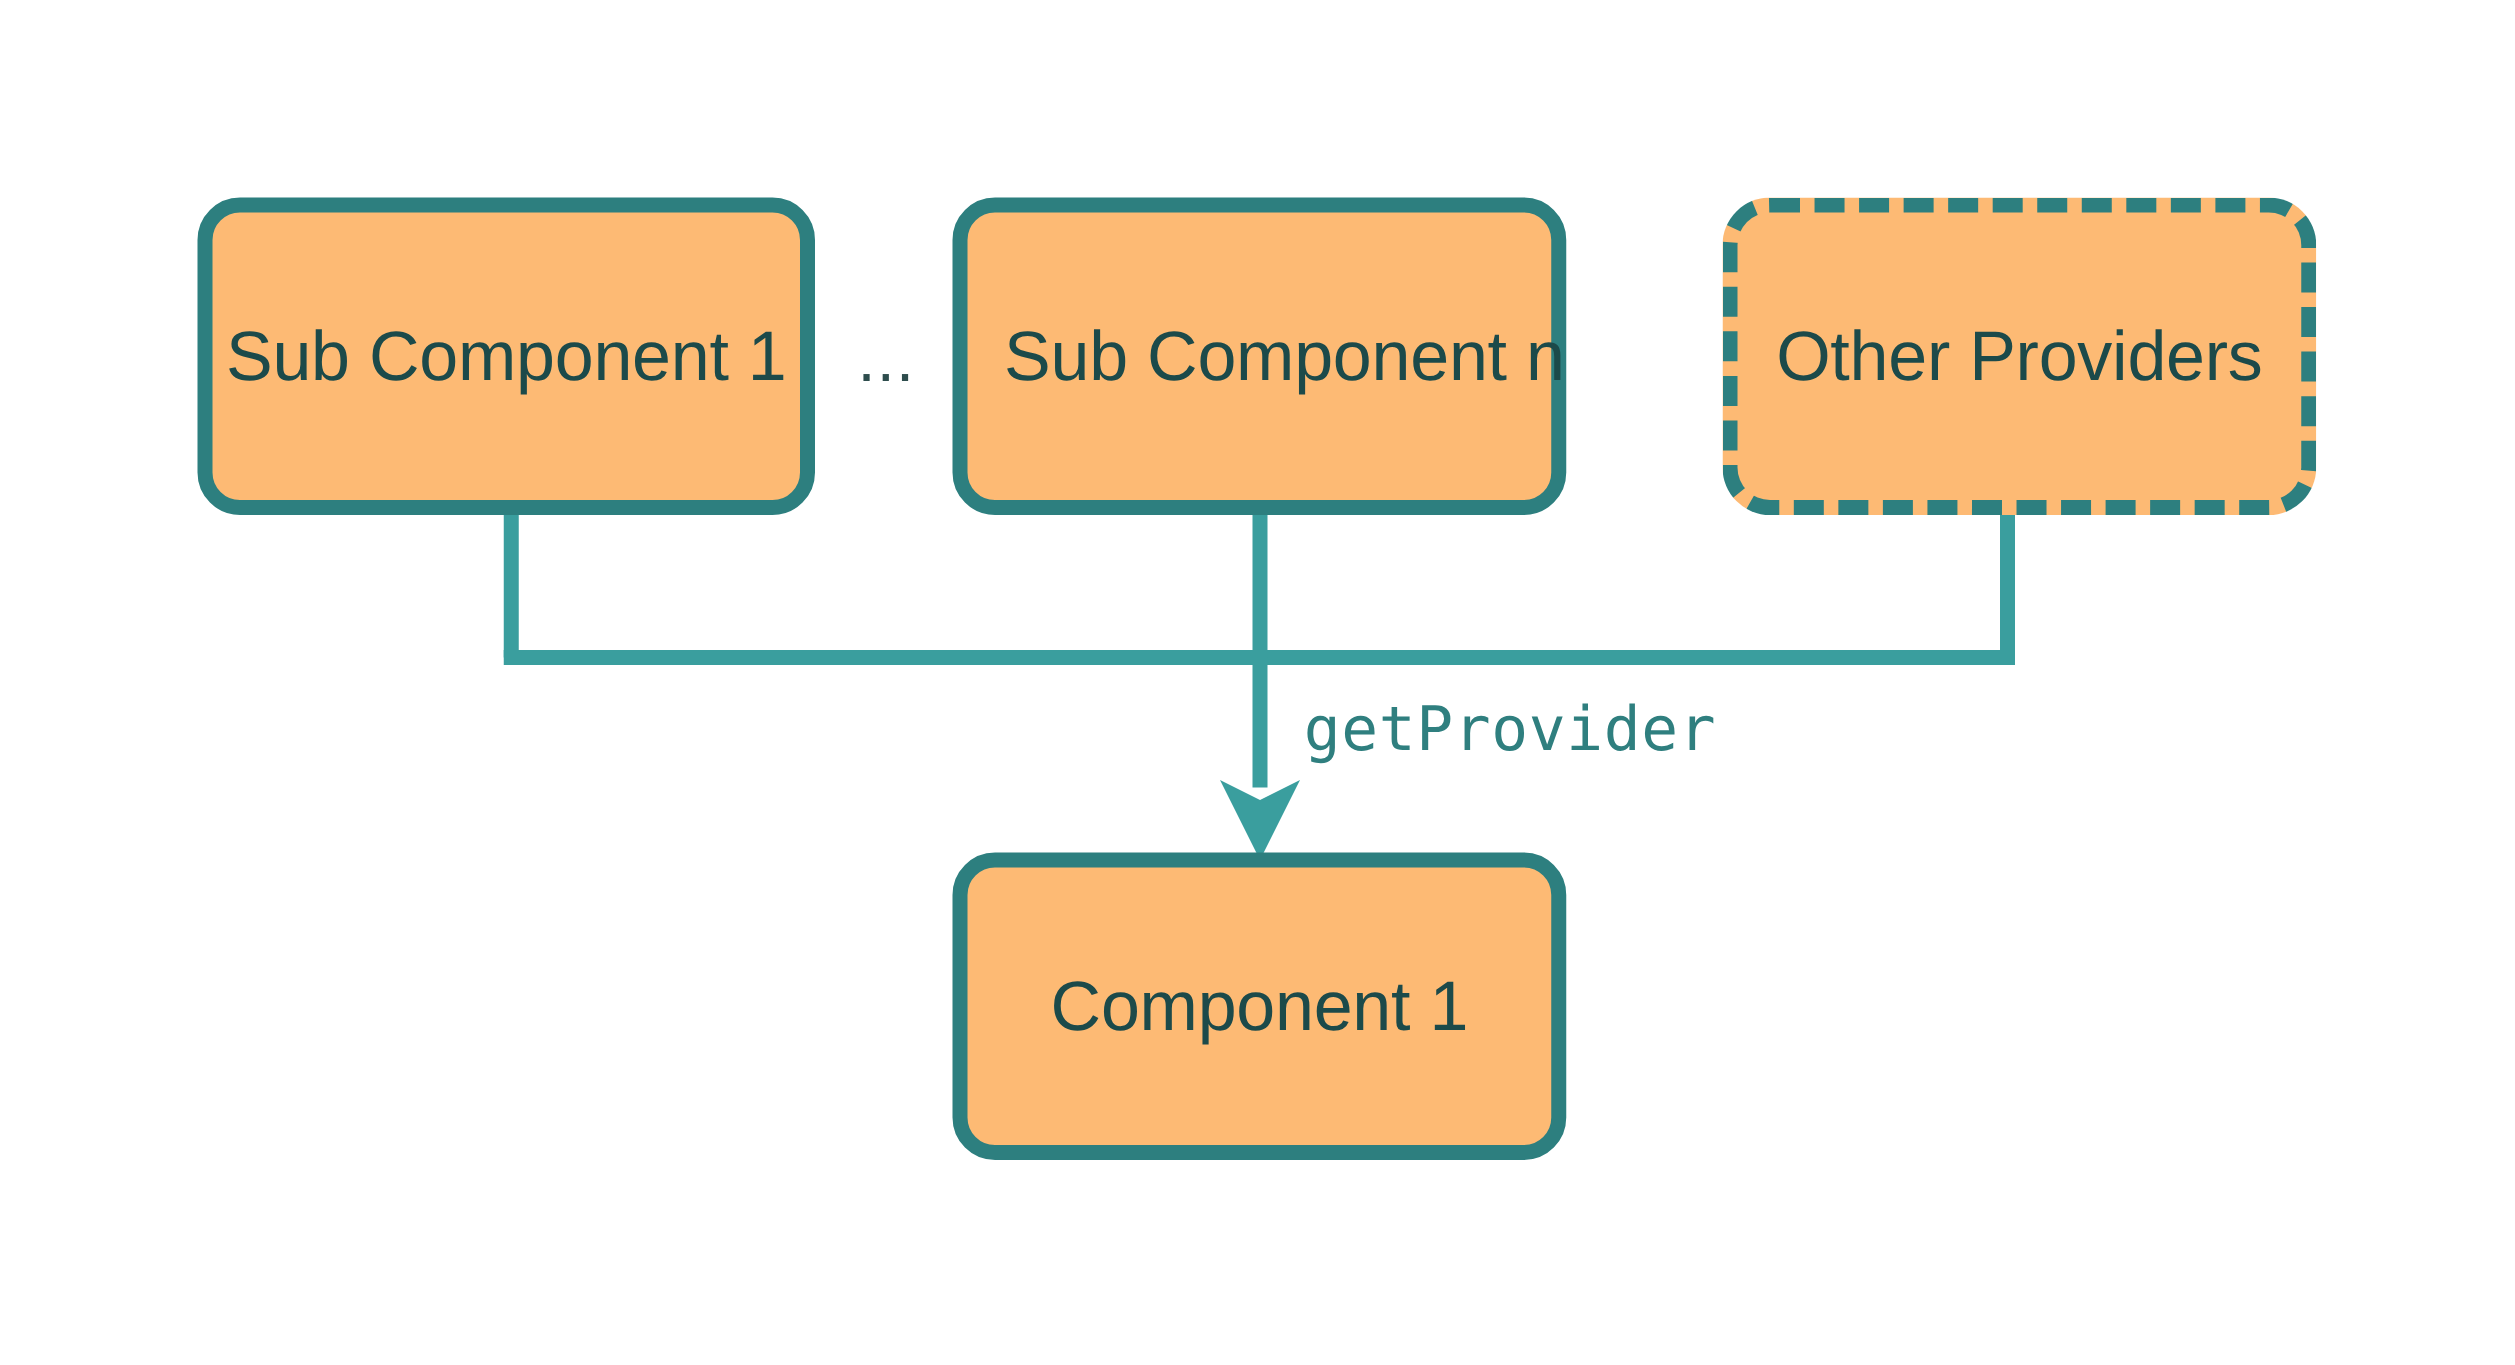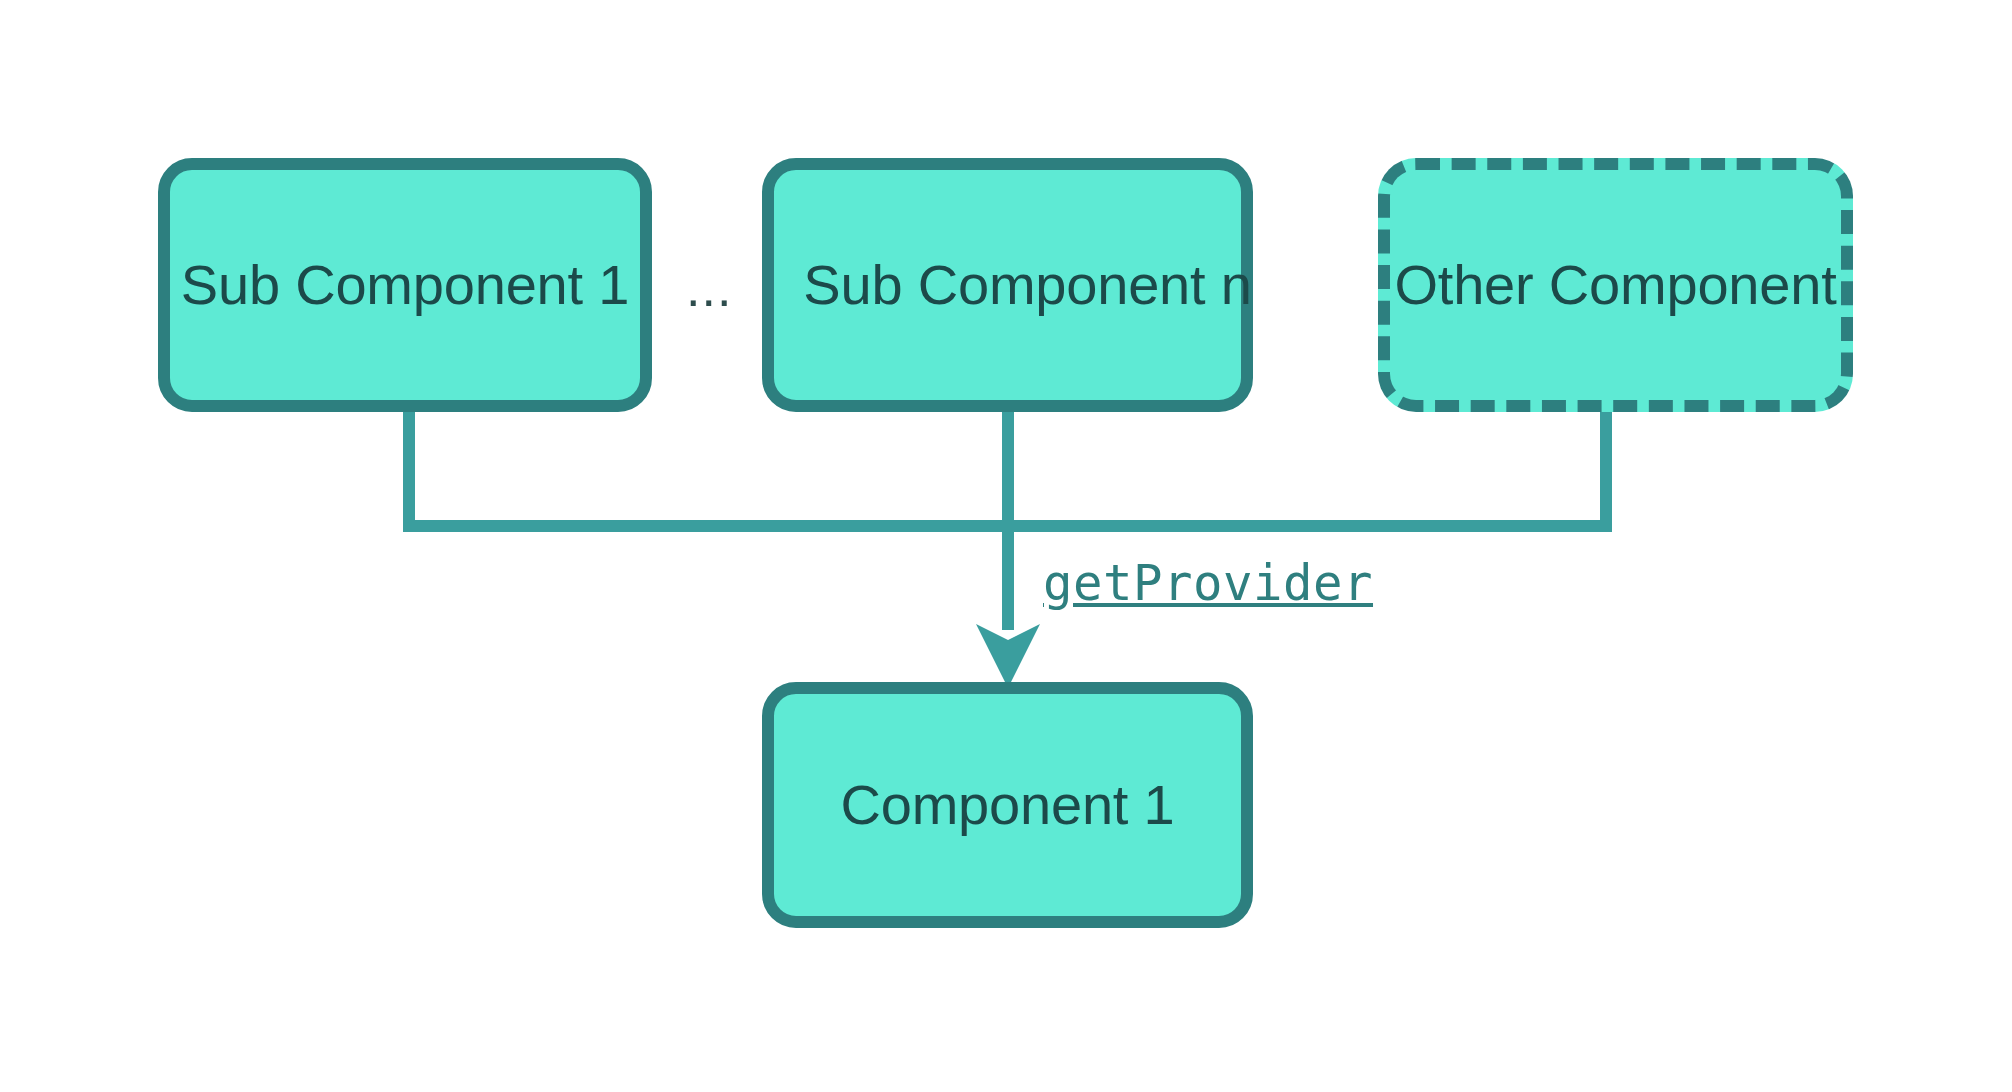--- a/index.html
+++ b/index.html
@@ -26,21 +26,21 @@
     width: 2012px;
     height: 1092px;
     pointer-events: none;
   }
   .node {
     position: absolute;
     box-sizing: border-box;
     display: flex;
     align-items: center;
     justify-content: center;
-    background: #5eead4;
+    background: #fdba74;
     border-style: solid;
     border-width: 12px;
     border-color: #2D7F7F;
     border-radius: 34px;
   }
   .node.dashed {
     border-style: dashed;
     border-radius: 38px;
   }
   .node-label {
@@ -96,22 +96,22 @@
     <span class="node-label">Sub Component 1</span>
   </div>
 
   <div class="ellipsis-label" style="left:686px; top:258px;">...</div>
 
   <div class="node" style="left:762px; top:158px; width:491px; height:254px;padding-left:40px;">
     <span class="node-label">Sub Component n</span>
   </div>
 
   <div class="node dashed" style="left:1378px; top:158px; width:475px; height:254px;">
-    <span class="node-label">Other Component</span>
+    <span class="node-label">Other Providers</span>
   </div>
 
-  <div class="edge-label" style="left:1043px; top:555px;text-decoration:underline;">getProvider</div>
+  <div class="edge-label" style="left:1043px; top:555px;">getProvider</div>
 
   <div class="node" style="left:762px; top:682px; width:491px; height:246px;">
     <span class="node-label">Component 1</span>
   </div>
 
 </div>
 
 </body></html>

